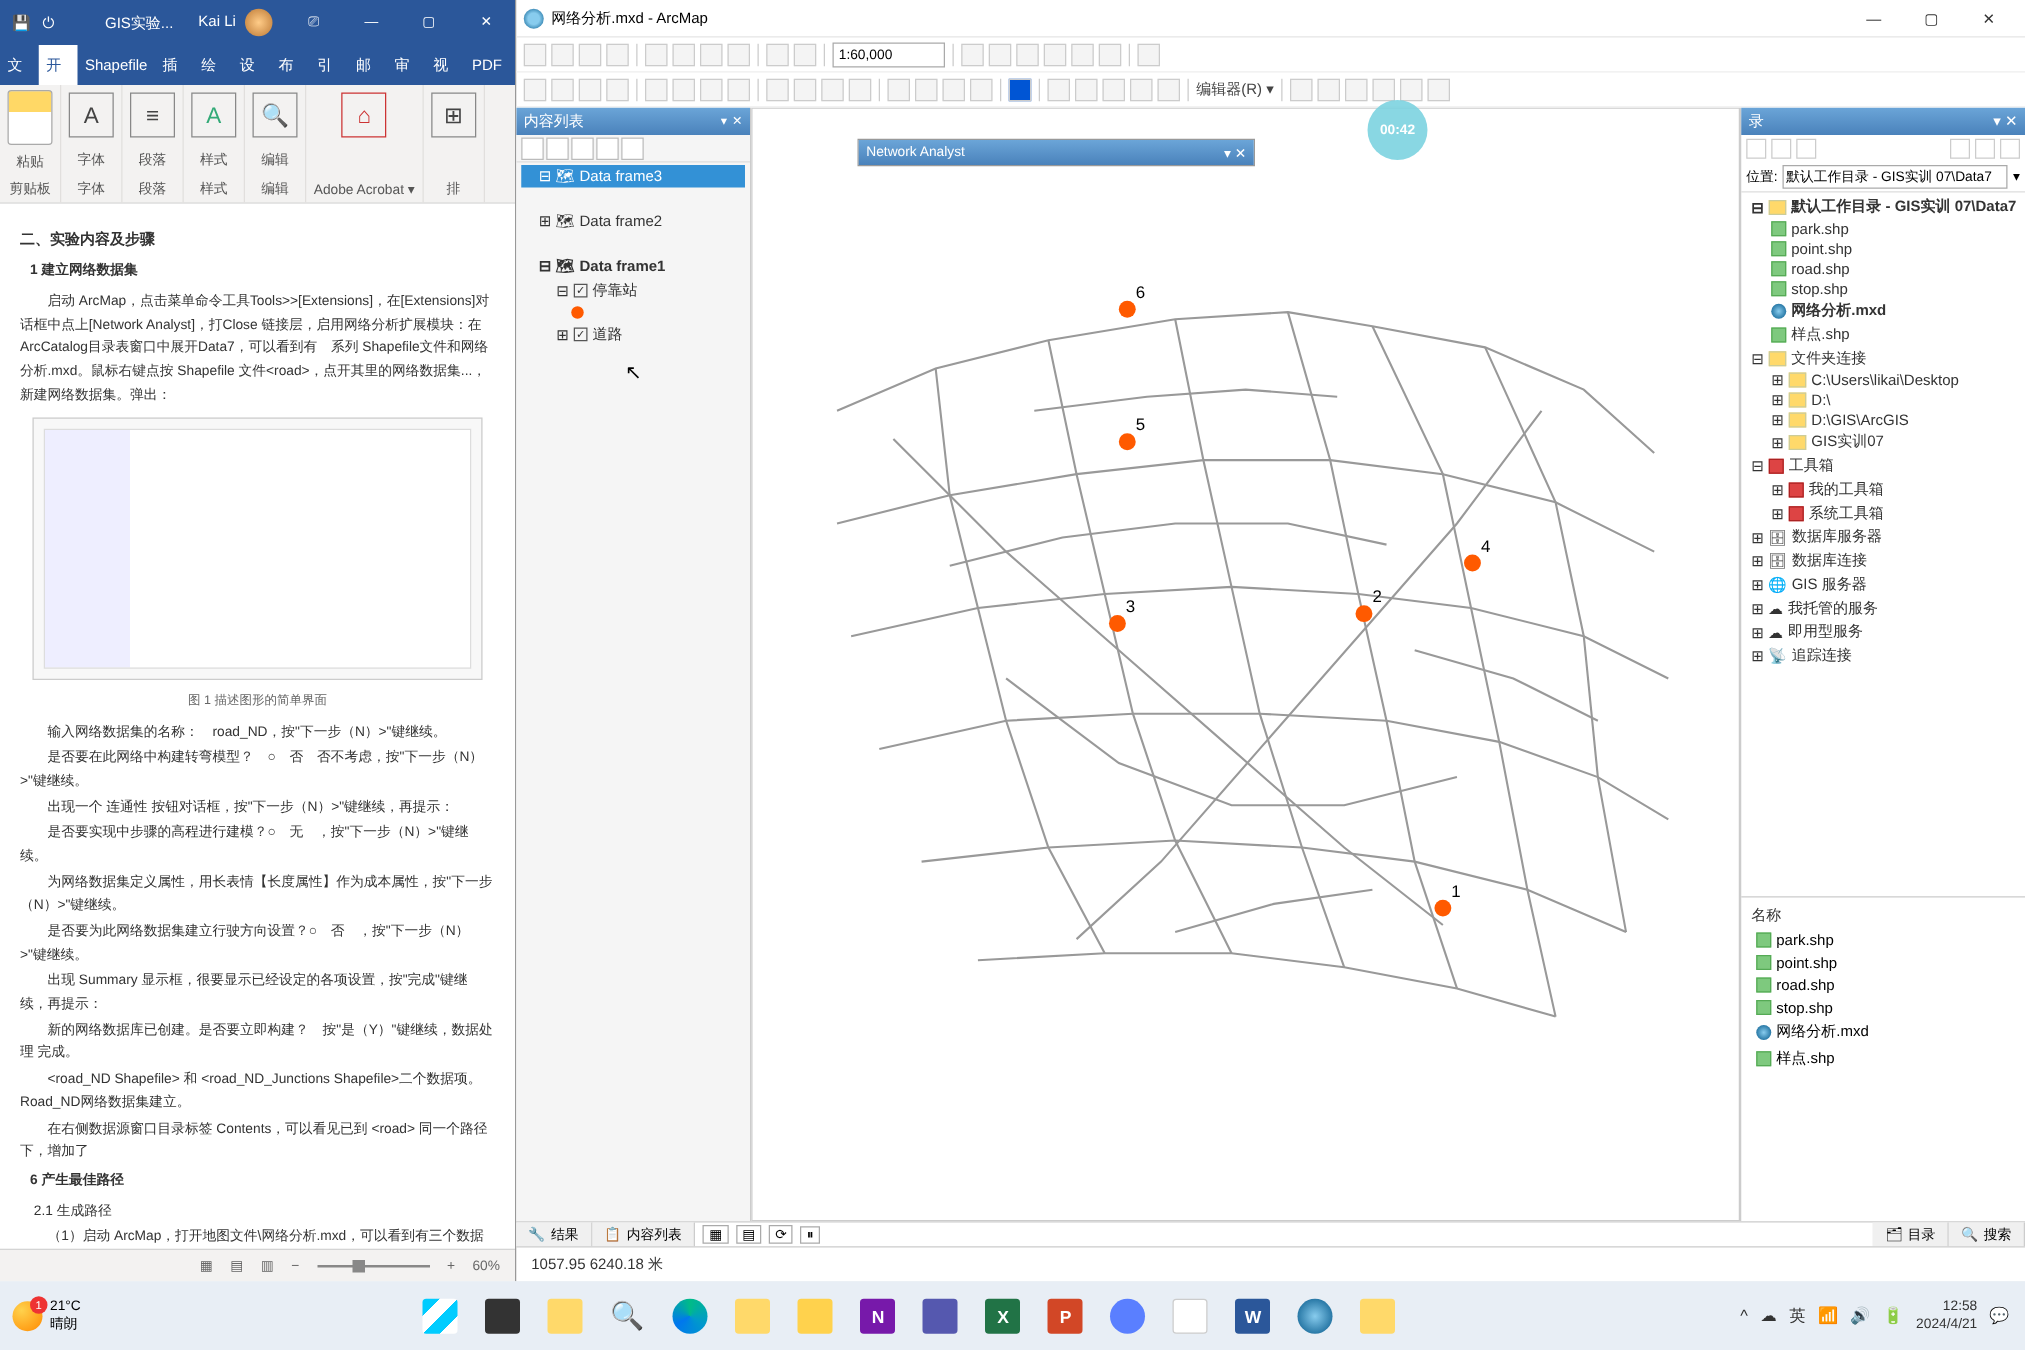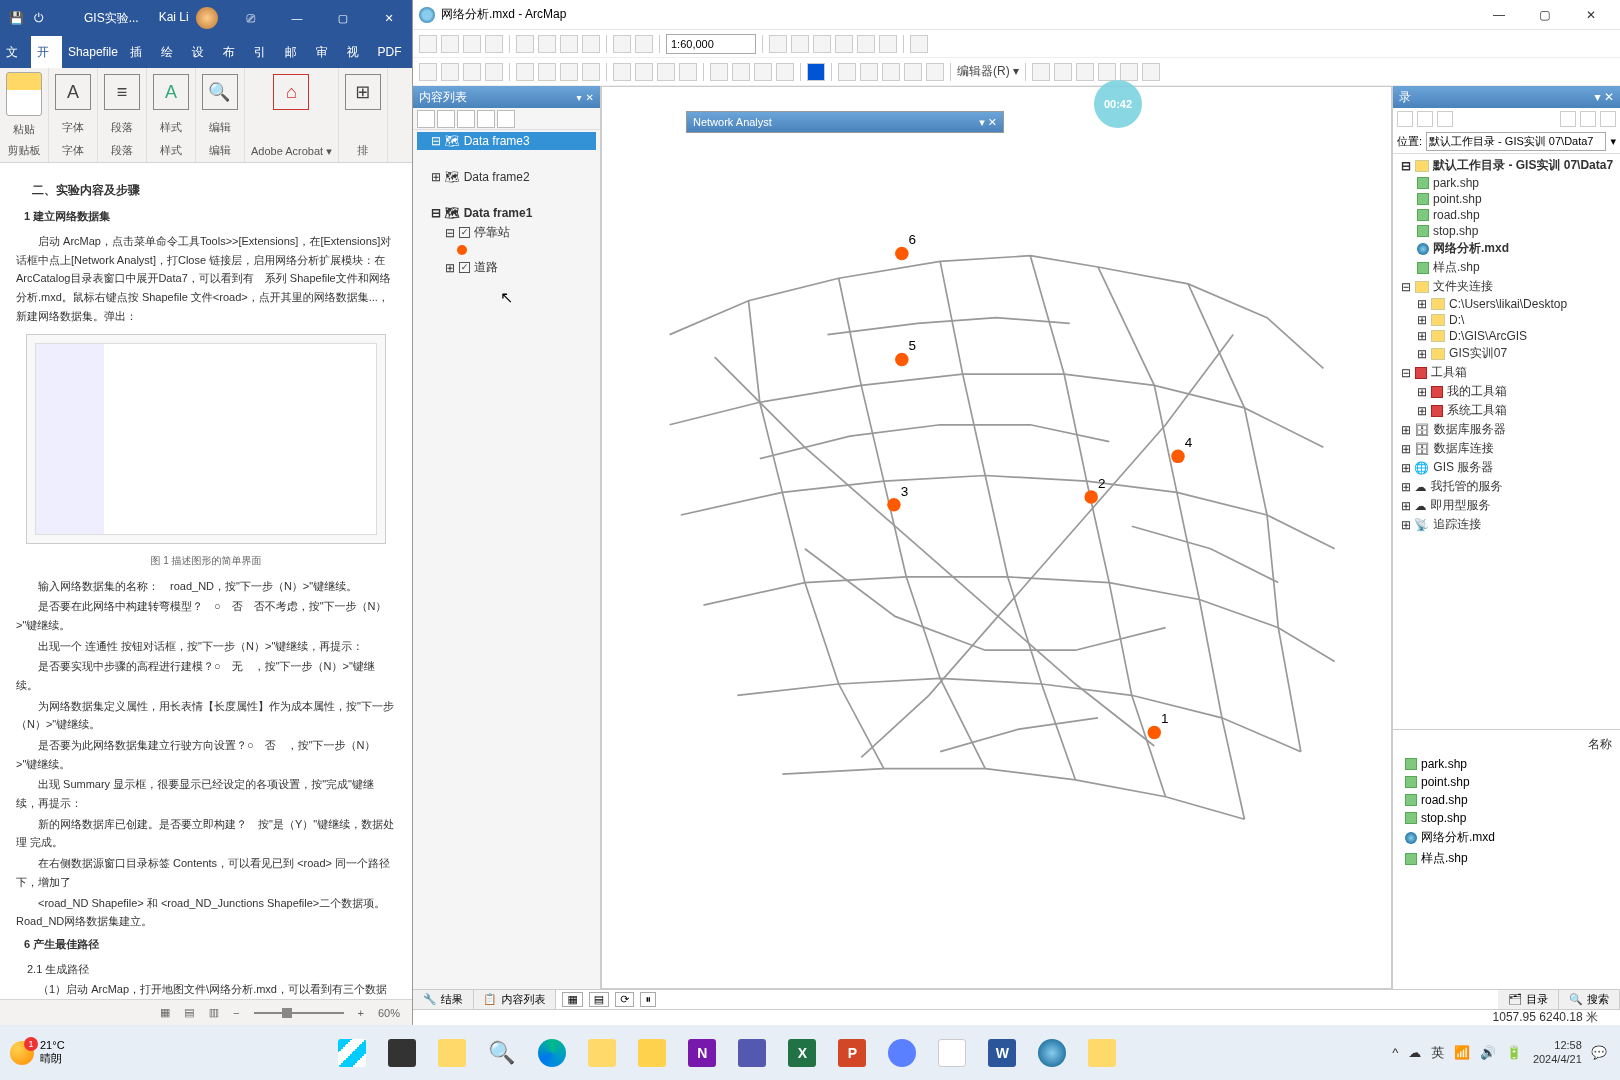--- a/index.html
+++ b/index.html
@@ -19,21 +19,21 @@
 .word-menu div { padding: 0 6px; height: 32px; line-height: 32px; }
 .word-menu .active { background: #fff; color: #2b579a; }
 
 .word-ribbon { height: 95px; background: #f3f2f1; border-bottom: 1px solid #d4d4d4; display: flex; font-size: 10px; color: #444; }
 .word-ribbon .grp { display: flex; flex-direction: column; align-items: center; justify-content: space-between; padding: 4px 6px; border-right: 1px solid #e1dfdd; }
 .word-ribbon .ic-lg { width: 36px; height: 36px; border: 1px solid #888; display: flex; align-items: center; justify-content: center; font-size: 18px; margin: 2px 0; }
 .word-ribbon .ic-paste { width: 36px; height: 44px; background: linear-gradient(#ffd866 40%, #fff 40%); border: 1px solid #aaa; border-radius: 3px; }
 .word-ribbon .lbl { font-size: 11px; color: #555; }
 
 .word-doc { flex: 1; background: #fff; padding: 12px 16px; font-size: 12px; color: #333; line-height: 1.7; overflow: hidden; }
-.word-doc h4 { font-size: 12px; font-weight: bold; margin: 6px 16px; font-family: Liberation Mono, monospace; }
+.word-doc h4 { font-size: 12px; font-weight: bold; margin: 6px 0; }
 .word-doc h5 { font-size: 11px; font-weight: bold; margin: 4px 0 6px 8px; }
 .word-doc p { font-size: 11px; text-indent: 2em; margin: 2px 0; }
 .doc-shot { margin: 8px auto; width: 360px; height: 210px; border: 1px solid #ccc; background: #f8f8f8; position: relative; }
 .doc-shot::before { content: ""; position: absolute; inset: 8px; border: 1px solid #ddd; background: linear-gradient(90deg,#eef 20%,#fff 20%); }
 .doc-cap { text-align: center; font-size: 10px; color: #666; margin: 4px 0 8px; }
 
 .word-status { height: 26px; background: #f3f2f1; border-top: 1px solid #d4d4d4; display: flex; align-items: center; justify-content: flex-end; gap: 14px; font-size: 11px; color: #666; padding: 0 12px; }
 .word-status .slider { width: 90px; height: 2px; background: #888; position: relative; }
 .word-status .slider::after { content: ""; position: absolute; left: 32%; top: -4px; width: 10px; height: 10px; background: #888; }
 
@@ -85,28 +85,28 @@
 .cat-tree .n { padding: 1px 0 1px 12px; display: flex; align-items: center; gap: 4px; white-space: nowrap; }
 .cat-tree .n.bold { font-weight: bold; }
 .cat-tree .ic-f { width: 14px; height: 12px; background: #ffd96a; border: 1px solid #cc9; }
 .cat-tree .ic-shp { width: 12px; height: 12px; background: #7ec97e; border: 1px solid #5a5; }
 .cat-tree .ic-mxd { width: 12px; height: 12px; background: radial-gradient(circle,#8ce,#058); border-radius: 50%; }
 .cat-tree .ic-tb { width: 12px; height: 12px; background: #d44; border: 1px solid #a22; }
 .lvl-1 { padding-left: 4px !important; }
 .lvl-2 { padding-left: 20px !important; }
 
 .cat-preview { height: 260px; border-top: 1px solid #ccc; padding: 4px; font-size: 12px; }
-.cat-preview .h { font-size: 12px; padding: 2px 4px; color: #333; text-align: right; }
+.cat-preview .h { font-size: 12px; padding: 2px 4px; color: #333; }
 .cat-preview .n2 { padding: 2px 0 2px 8px; display: flex; align-items: center; gap: 4px; }
 
 .arc-btm { height: 20px; border-top: 1px solid #ccc; display: flex; font-size: 11px; }
 .arc-btm .tabs { display: flex; }
 .arc-btm .tab { padding: 2px 10px; border-right: 1px solid #ccc; background: #f0f0f0; display: flex; gap: 4px; align-items: center; }
 
-.arc-status { height: 16px; border-top: 1px solid #ccc; display: flex; align-items: center; justify-content: flex-end; padding: 0 22px; font-size: 12px; color: #333; gap: 6px; }
+.arc-status { height: 28px; border-top: 1px solid #ccc; display: flex; align-items: center; padding: 0 12px; font-size: 12px; color: #333; gap: 6px; }
 
 
 .timer { position: absolute; left: 1094px; top: 80px; width: 48px; height: 48px; border-radius: 50%; background: #7dd3e0; color: #fff; display: flex; align-items: center; justify-content: center; font-size: 11px; font-weight: bold; opacity: 0.9; }
 
 
 .cursor { position: absolute; left: 500px; top: 288px; font-size: 16px; color: #000; pointer-events: none; }
 
 
 .taskbar { position: absolute; left: 0; bottom: 0; width: 1620px; height: 55px; background: #e8eef5; display: flex; align-items: center; }
 .taskbar .weather { display: flex; align-items: center; gap: 6px; padding: 0 10px; font-size: 11px; }
@@ -205,22 +205,22 @@
     <div class="doc-shot"></div>
     <div class="doc-cap">图 1  描述图形的简单界面</div>
     <p>输入网络数据集的名称：　road_ND，按"下一步（N）&gt;"键继续。</p>
     <p>是否要在此网络中构建转弯模型？　○　否　否不考虑，按"下一步（N）&gt;"键继续。</p>
     <p>出现一个 连通性 按钮对话框，按"下一步（N）&gt;"键继续，再提示：</p>
     <p>是否要实现中步骤的高程进行建模？○　无　，按"下一步（N）&gt;"键继续。</p>
     <p>为网络数据集定义属性，用长表情【长度属性】作为成本属性，按"下一步（N）&gt;"键继续。</p>
     <p>是否要为此网络数据集建立行驶方向设置？○　否　，按"下一步（N）&gt;"键继续。</p>
     <p>出现 Summary 显示框，很要显示已经设定的各项设置，按"完成"键继 续，再提示：</p>
     <p>新的网络数据库已创建。是否要立即构建？　按"是（Y）"键继续，数据处理 完成。</p>
+    <p>&lt;road_ND Shapefile&gt; 和 &lt;road_ND_Junctions Shapefile&gt;二个数据项。Road_ND网络数据集建立。</p>
     <p>在右侧数据源窗口目录标签 Contents，可以看见已到 &lt;road&gt; 同一个路径下，增加了</p>
-    <p>&lt;road_ND Shapefile&gt; 和 &lt;road_ND_Junctions Shapefile&gt;二个数据项。Road_ND网络数据集建立。</p>
     <h5>6  产生最佳路径</h5>
     <p style="text-indent:1em;font-weight:normal">2.1 生成路径</p>
     <p>（1）启动 ArcMap，打开地图文件\网络分析.mxd，可以看到有三个数据框架。激活 data</p>
   </div>
   <div class="word-status">
     <span>▦</span>
     <span>▤</span>
     <span>▥</span>
     <span>−</span>
     <div class="slider"></div>

